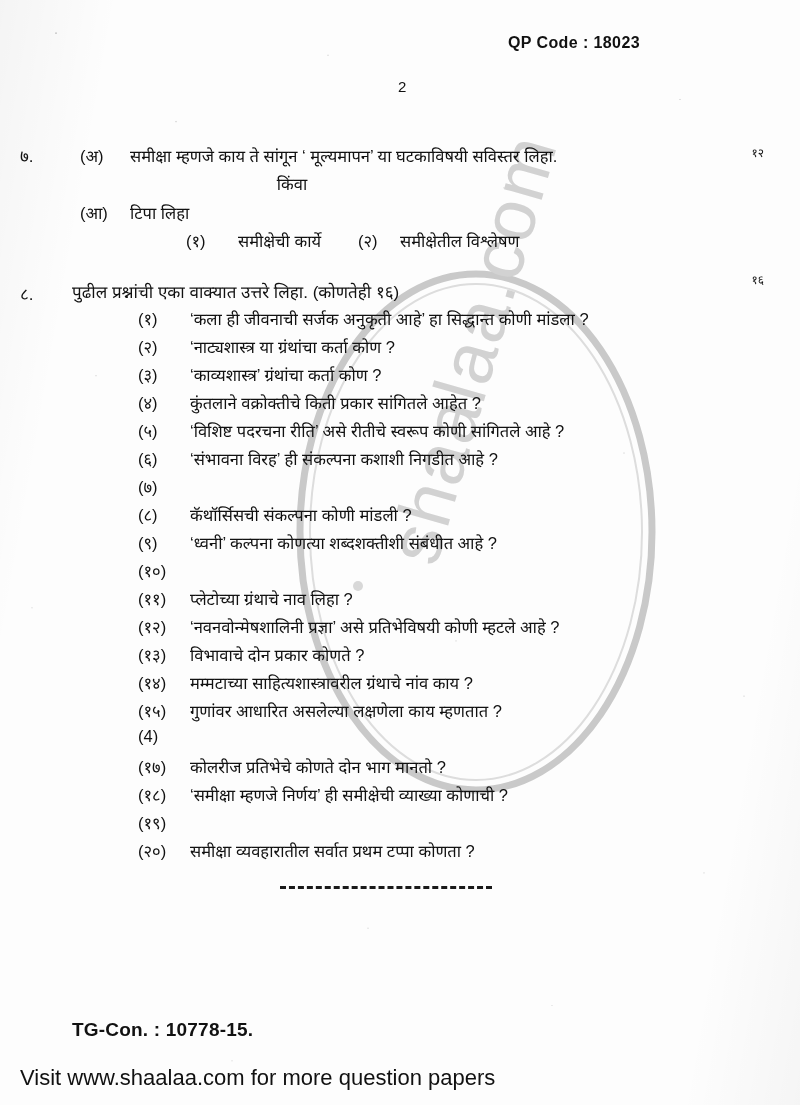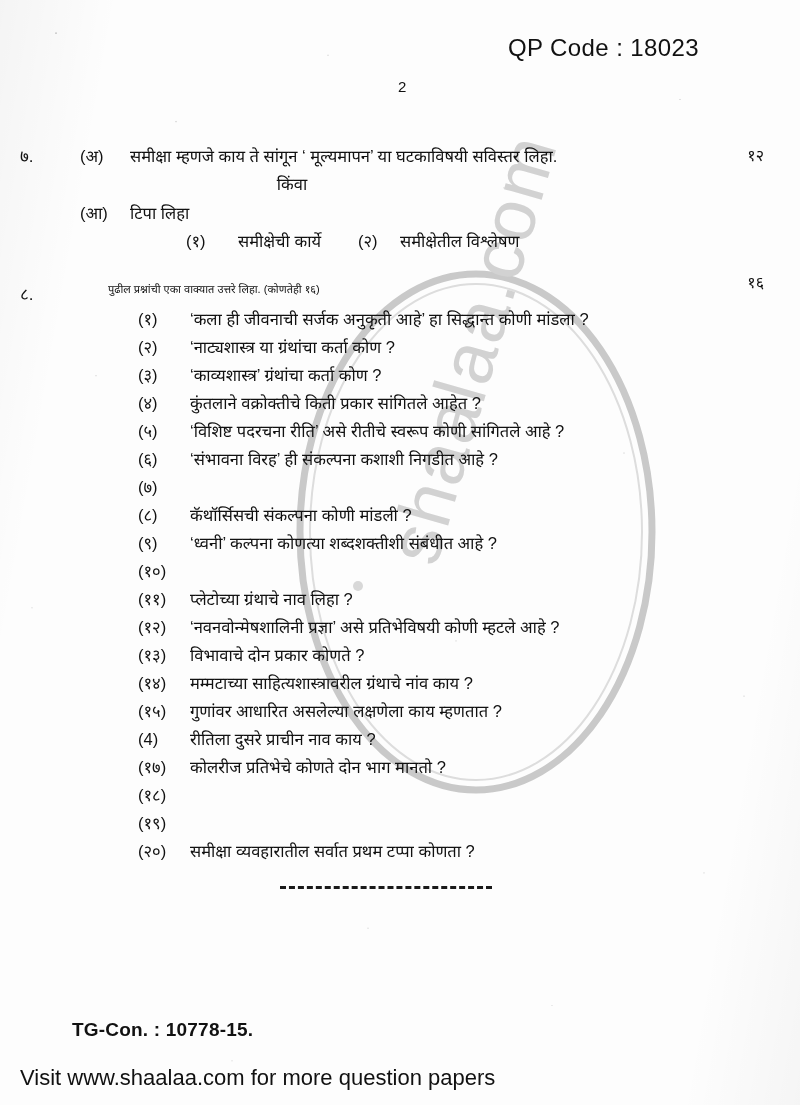--- a/index.html
+++ b/index.html
@@ -62,22 +62,22 @@
     pointer-events: none;
     z-index: 1;
   }
   .watermark svg { width: 100%; height: 100%; overflow: visible; }
 
   
   .qp-code {
     position: absolute;
     left: 508px;
     top: 34px;
-    font-size: 24px;
-    font-weight: normal;
+    font-size: 16px;
+    font-weight: bold;
     letter-spacing: .4px;
     white-space: nowrap;
     z-index: 3;
   }
   .page-number {
     position: absolute;
     left: 398px;
     top: 78px;
     font-size: 15px;
     z-index: 3;
@@ -93,21 +93,21 @@
     line-height: 1.28;
   }
   .qnum {
     position: absolute;
     font-size: 17px;
     white-space: nowrap;
   }
   .marks {
     position: absolute;
     right: 36px;
-    font-size: 16px;
+    font-size: 12px;
     white-space: nowrap;
   }
   .part-label {
     position: absolute;
     font-size: 16.5px;
     white-space: nowrap;
   }
   .part-text {
     position: absolute;
     font-size: 16.5px;
@@ -214,21 +214,21 @@
 
     <div class="sub-row" style="left:186px; top:231px;">(१)</div>
     <div class="sub-row" style="left:238px; top:231px;">समीक्षेची कार्ये</div>
     <div class="sub-row" style="left:358px; top:231px;">(२)</div>
     <div class="sub-row" style="left:400px; top:231px;">समीक्षेतील विश्लेषण</div>
   </div>
 
   <div class="qbody">
     <div class="qnum" style="left:20px; top:284px;">८.</div>
     <div class="marks" style="top:273px;">१६</div>
-    <div class="part-text" style="left:72px; top:282px; font-size:11px;margin-left:36px;">पुढील प्रश्नांची एका वाक्यात उत्तरे लिहा.  (कोणतेही १६)</div>
+    <div class="part-text" style="left:72px; top:282px; font-size:17px;">पुढील प्रश्नांची एका वाक्यात उत्तरे लिहा.  (कोणतेही १६)</div>
   </div>
 
   <div class="qlist">
     <div class="qitem">
       <span class="idx">(१)</span>
       <span class="txt">‘कला ही जीवनाची सर्जक अनुकृती आहे’ हा सिद्धान्त कोणी मांडला  ?</span>
     </div>
     <div class="qitem">
       <span class="idx">(२)</span>
       <span class="txt">‘नाट्यशास्त्र या ग्रंथांचा कर्ता कोण ?</span>
@@ -278,28 +278,28 @@
     <div class="qitem">
       <span class="idx">(१४)</span>
       <span class="txt">मम्मटाच्या साहित्यशास्त्रावरील ग्रंथाचे नांव काय ?</span>
     </div>
     <div class="qitem">
       <span class="idx">(१५)</span>
       <span class="txt">गुणांवर आधारित असलेल्या लक्षणेला काय म्हणतात ?</span>
     </div>
     <div class="qitem">
       <span class="idx">(4)</span>
-      <span class="txt">रीतिला दुसरे प्राचीन नाव काय ?</span>
     </div>
     <div class="qitem">
       <span class="idx">(१७)</span>
       <span class="txt">कोलरीज प्रतिभेचे कोणते दोन भाग मानतो  ?</span>
     </div>
     <div class="qitem">
       <span class="idx">(१८)</span>
+      <span class="txt">‘समीक्षा म्हणजे निर्णय’ ही समीक्षेची व्याख्या कोणाची ?</span>
     </div>
     <div class="qitem">
       <span class="idx">(१९)</span>
     </div>
     <div class="qitem">
       <span class="idx">(२०)</span>
       <span class="txt">समीक्षा व्यवहारातील सर्वात प्रथम टप्पा कोणता ?</span>
     </div>
   </div>
 

